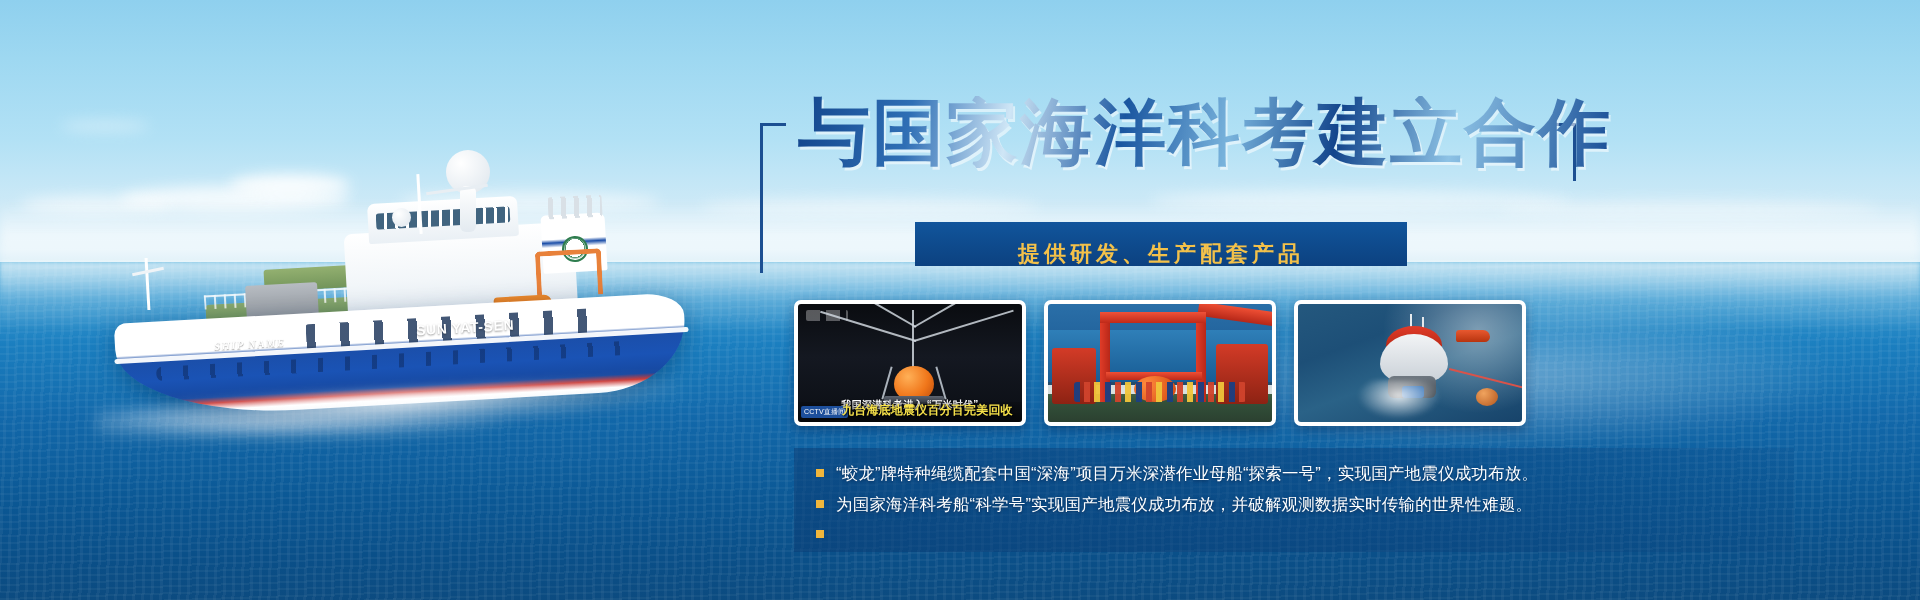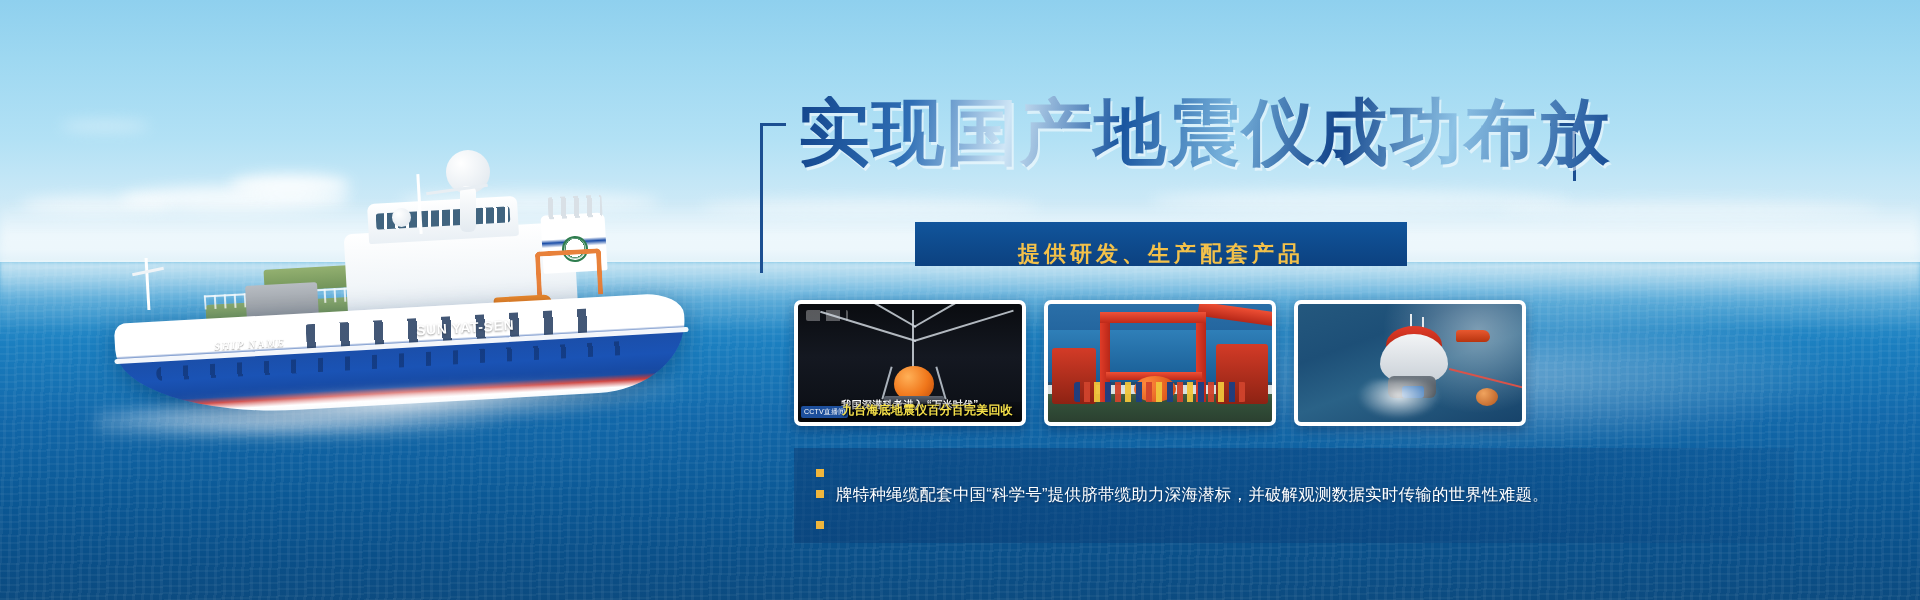--- a/index.html
+++ b/index.html
@@ -400,21 +400,21 @@
     <div class="ship-name">SHIP NAME</div>
     <div class="ship-brand">SUN YAT-SEN</div>
     <div class="wake"></div>
   </div>
 
   <div class="content">
 
     <div class="bracket-l"></div>
     <div class="bracket-r"></div>
 
-    <h1 class="headline">实现国产地震仪成功布放</h1>
+    <h1 class="headline">与国家海洋科考建立合作</h1>
 
     <div class="subbar">
       <span>提供研发、生产配套产品</span>
     </div>
 
     <div class="thumbs">
 
       <div class="thumb t1">
         <div class="tag"></div>
         <div class="cable cl-a"></div>
@@ -458,24 +458,25 @@
         <div class="foam"></div>
         <div class="boat"></div>
         <div class="rope"></div>
         <div class="buoy"></div>
       </div>
     </div>
 
     <div class="bullets">
       <div class="bullet">
         <span class="dot"></span>
+        <span>“蛟龙”牌特种绳缆配套中国“深海”项目万米深潜作业母船“探索一号”，实现国产地震仪成功布放。</span>
       </div>
       <div class="bullet">
         <span class="dot"></span>
-        <span>牌特种绳缆配套中国“科学号”提供脐带缆助力深海潜标，并破解观测数据实时传输的世界性难题。</span>
+        <span>为国家海洋科考船“科学号”实现国产地震仪成功布放，并破解观测数据实时传输的世界性难题。</span>
       </div>
       <div class="bullet">
         <span class="dot"></span>
       </div>
     </div>
 
   </div>
 </div>
 
 </body></html>

